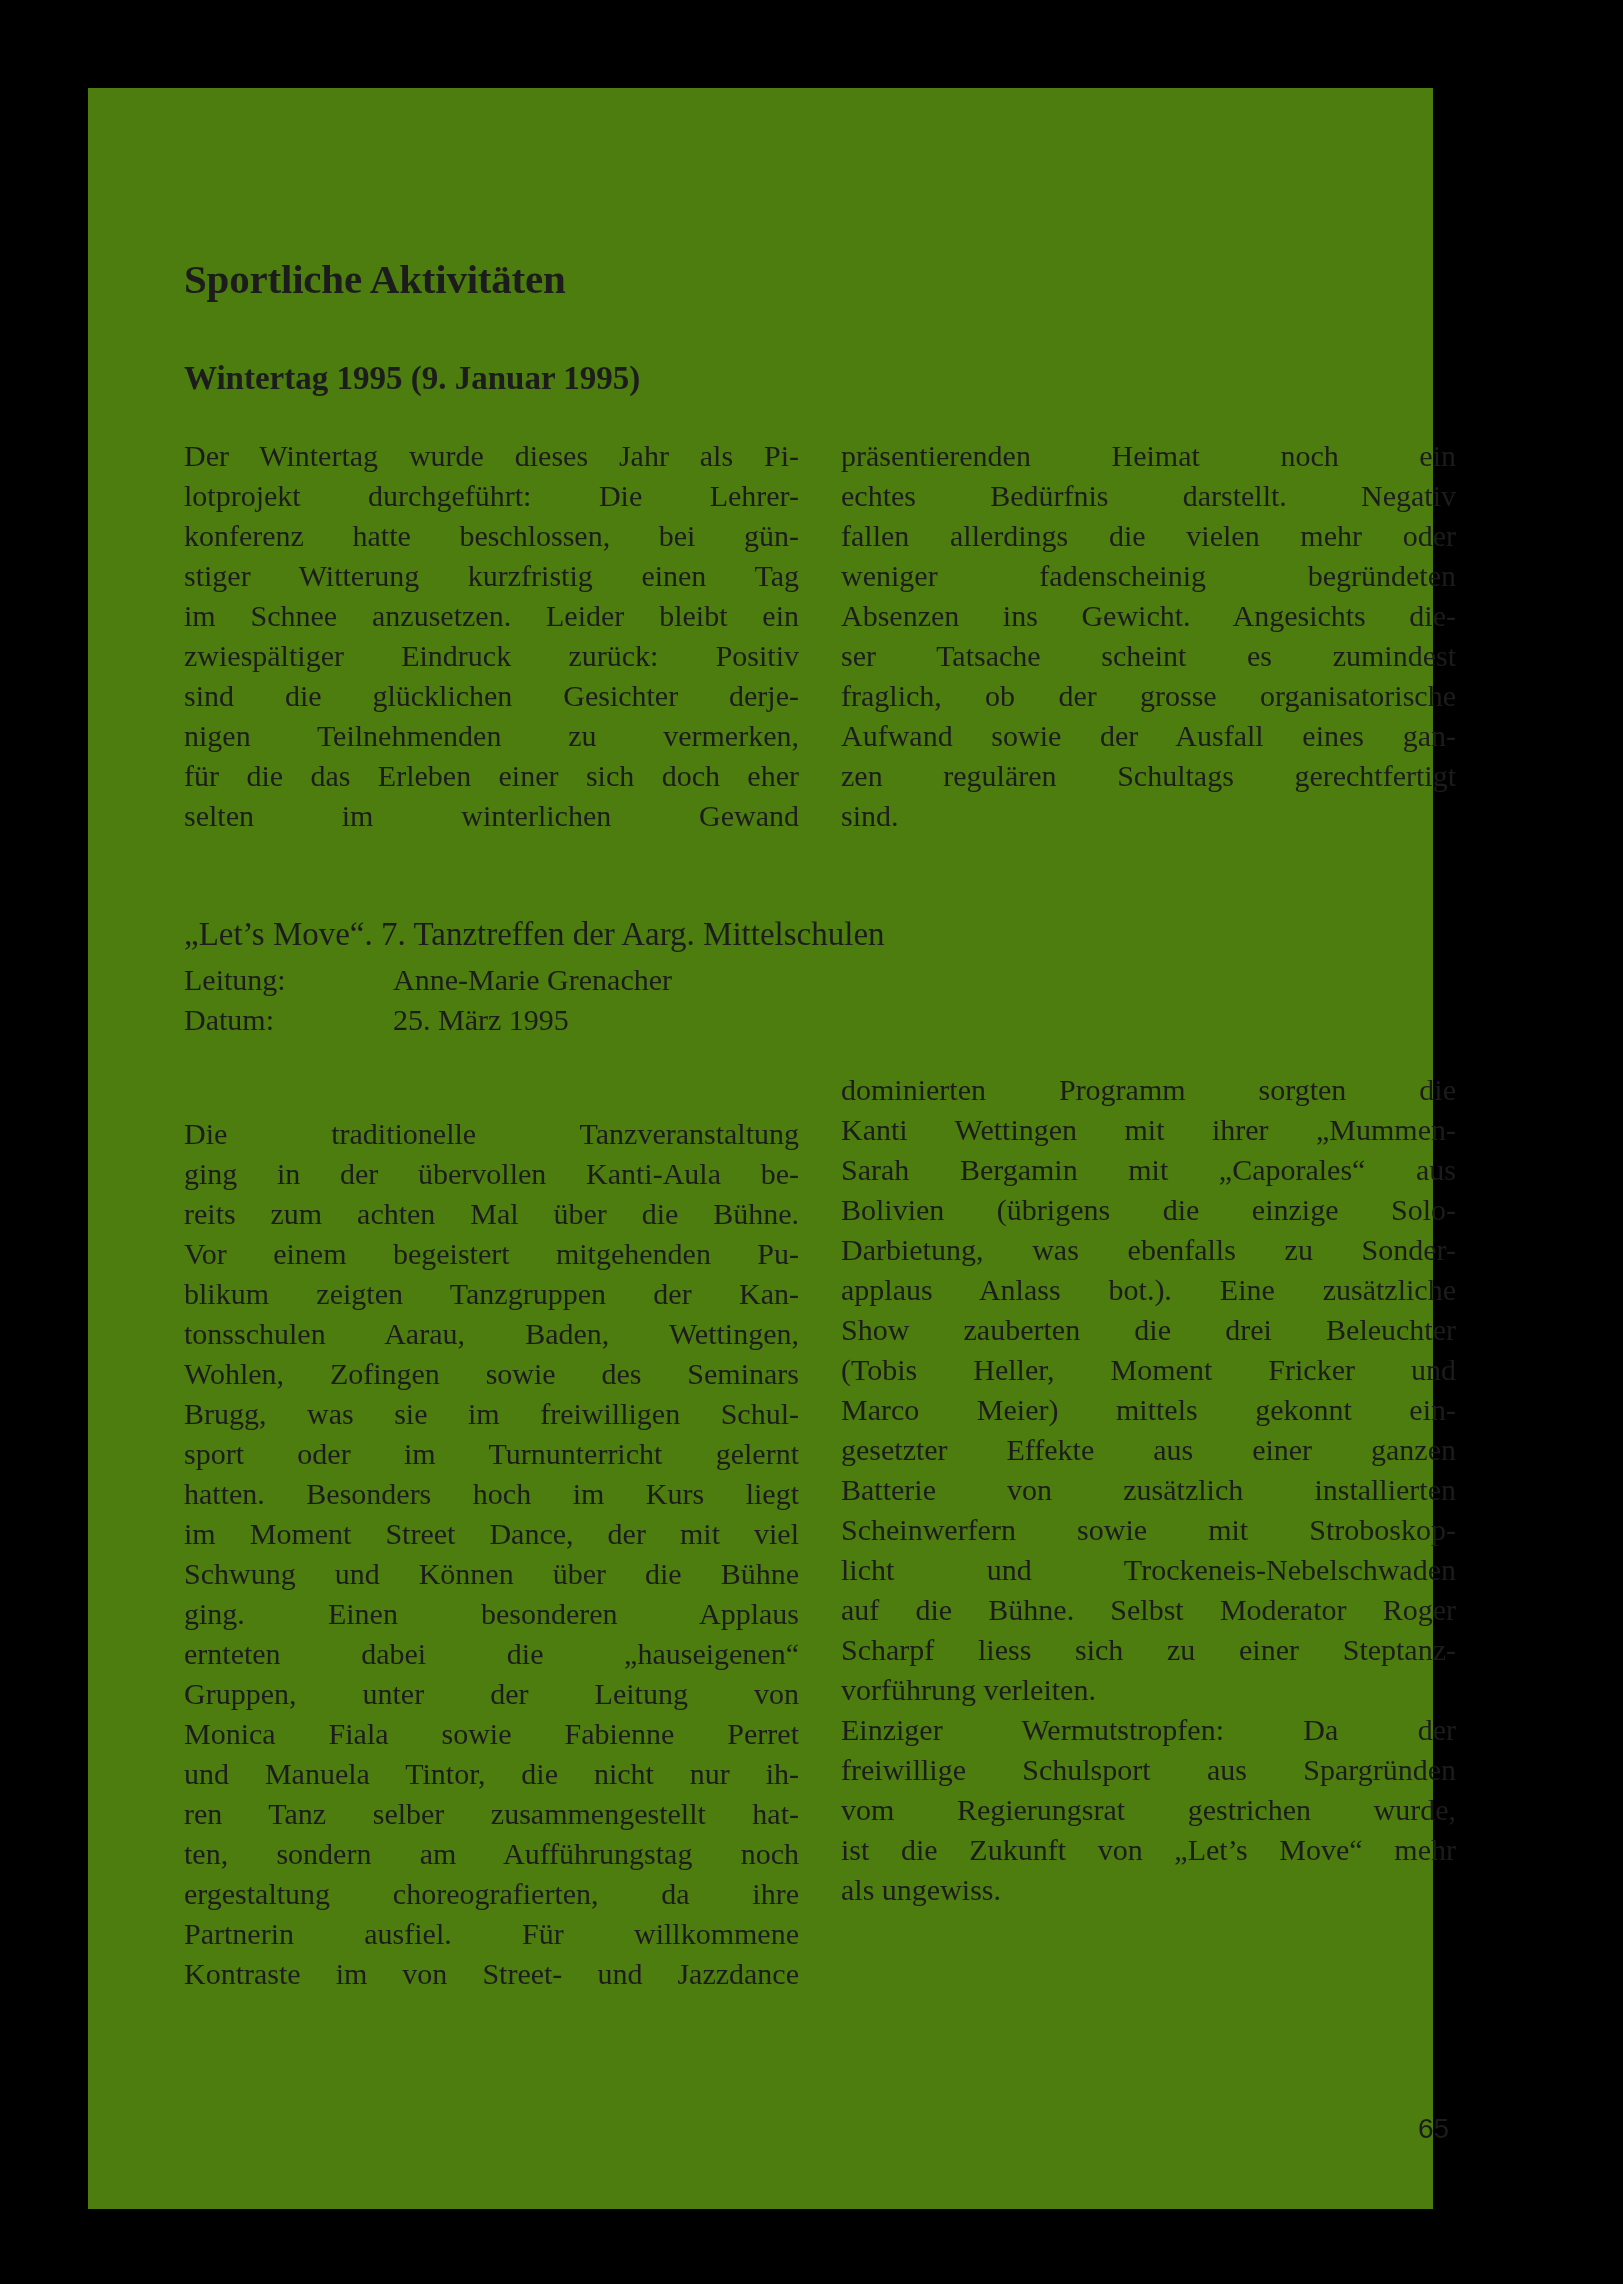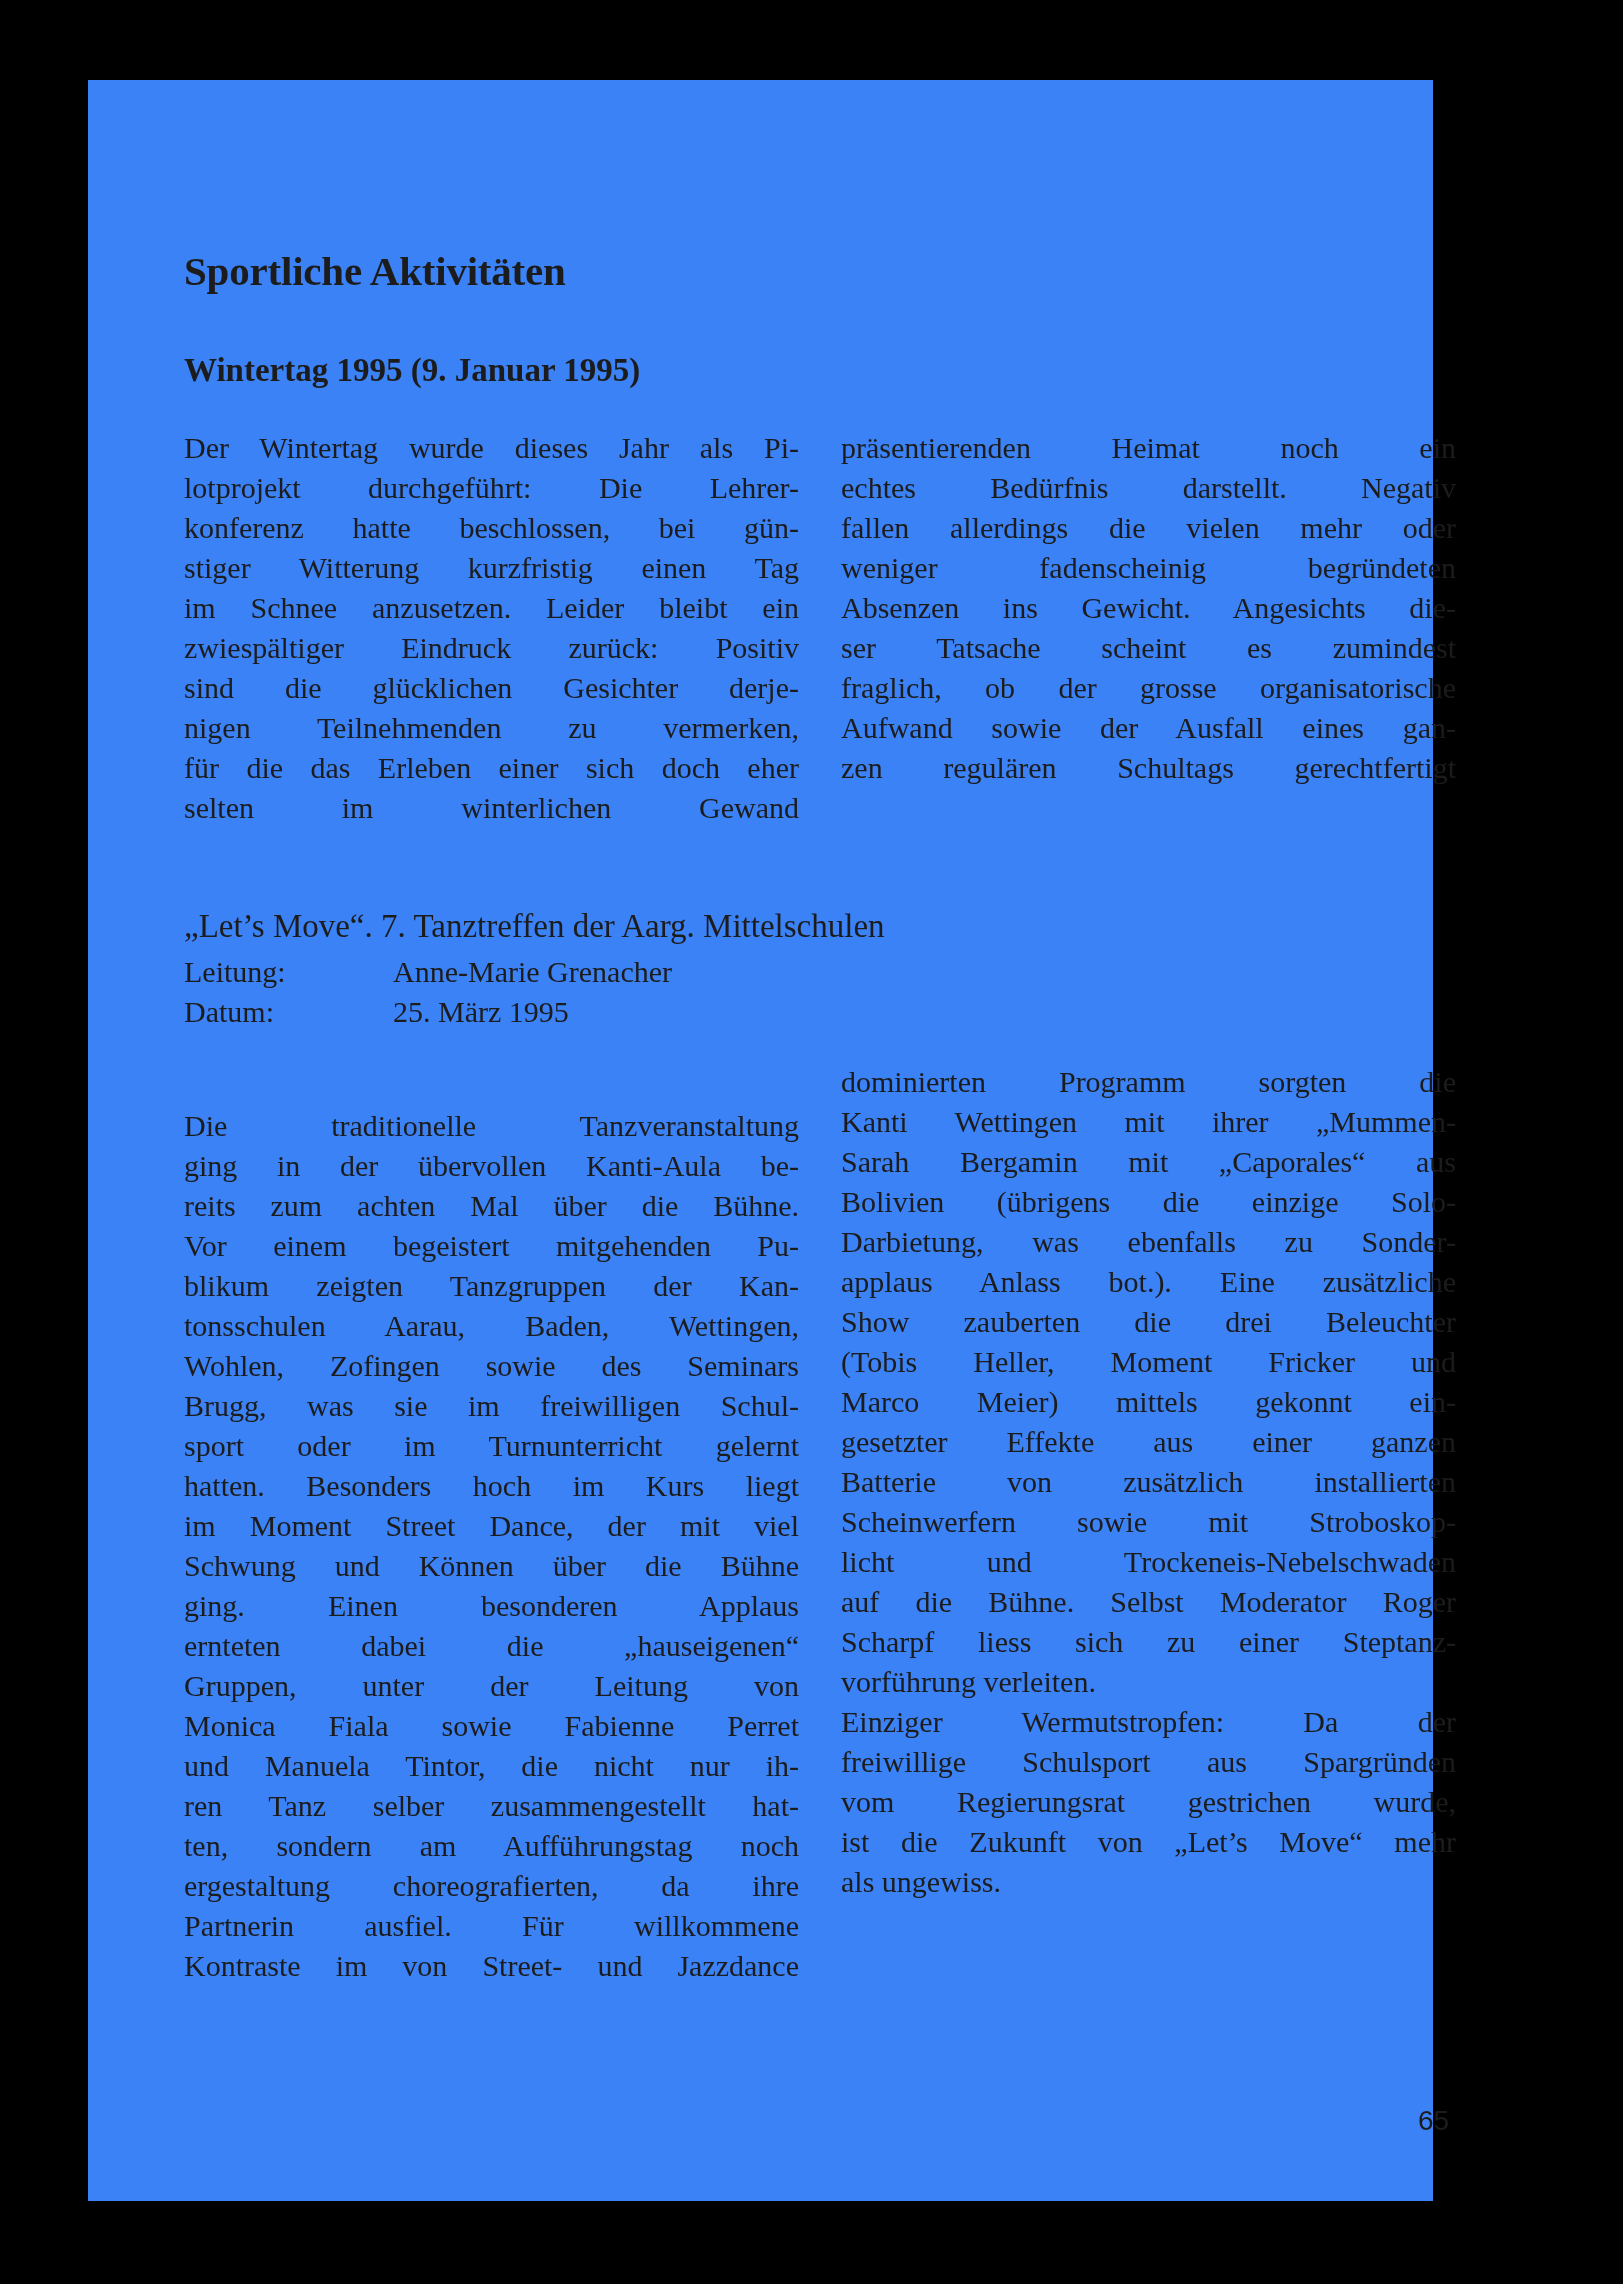--- a/index.html
+++ b/index.html
@@ -9,24 +9,24 @@
     }
     body {
       width: 1624px;
       height: 2284px;
       position: relative;
       overflow: hidden;
     }
     .page {
       position: absolute;
       left: 88px;
-      top: 80px;
+      top: 88px;
       width: 1345px;
       height: 2121px;
-      background: #3b82f6;
+      background: #4d7c0f;
       color: #1c1c1c;
       font-family: "Liberation Serif", "DejaVu Serif", serif;
     }
     .section-title {
       position: absolute;
       left: 96px;
       top: 171px;
       font-size: 41px;
       font-weight: bold;
       letter-spacing: -0.2px;
@@ -120,20 +120,21 @@
   <div class="col col2a">
     <span class="line">präsentierenden Heimat noch ein</span>
     <span class="line">echtes Bedürfnis darstellt. Negativ</span>
     <span class="line">fallen allerdings die vielen mehr oder</span>
     <span class="line">weniger fadenscheinig begründeten</span>
     <span class="line">Absenzen ins Gewicht. Angesichts die-</span>
     <span class="line">ser Tatsache scheint es zumindest</span>
     <span class="line">fraglich, ob der grosse organisatorische</span>
     <span class="line">Aufwand sowie der Ausfall eines gan-</span>
     <span class="line">zen regulären Schultags gerechtfertigt</span>
+    <span class="line last">sind.</span>
   </div>
 
   <h2 class="event-title">„Let’s Move“. 7. Tanztreffen der Aarg. Mittelschulen</h2>
 
   <div class="meta meta-1">
     <span class="meta-label">Leitung:</span><span>Anne-Marie Grenacher</span>
   </div>
   <div class="meta meta-2">
     <span class="meta-label">Datum:</span><span>25. März 1995</span>
   </div>

